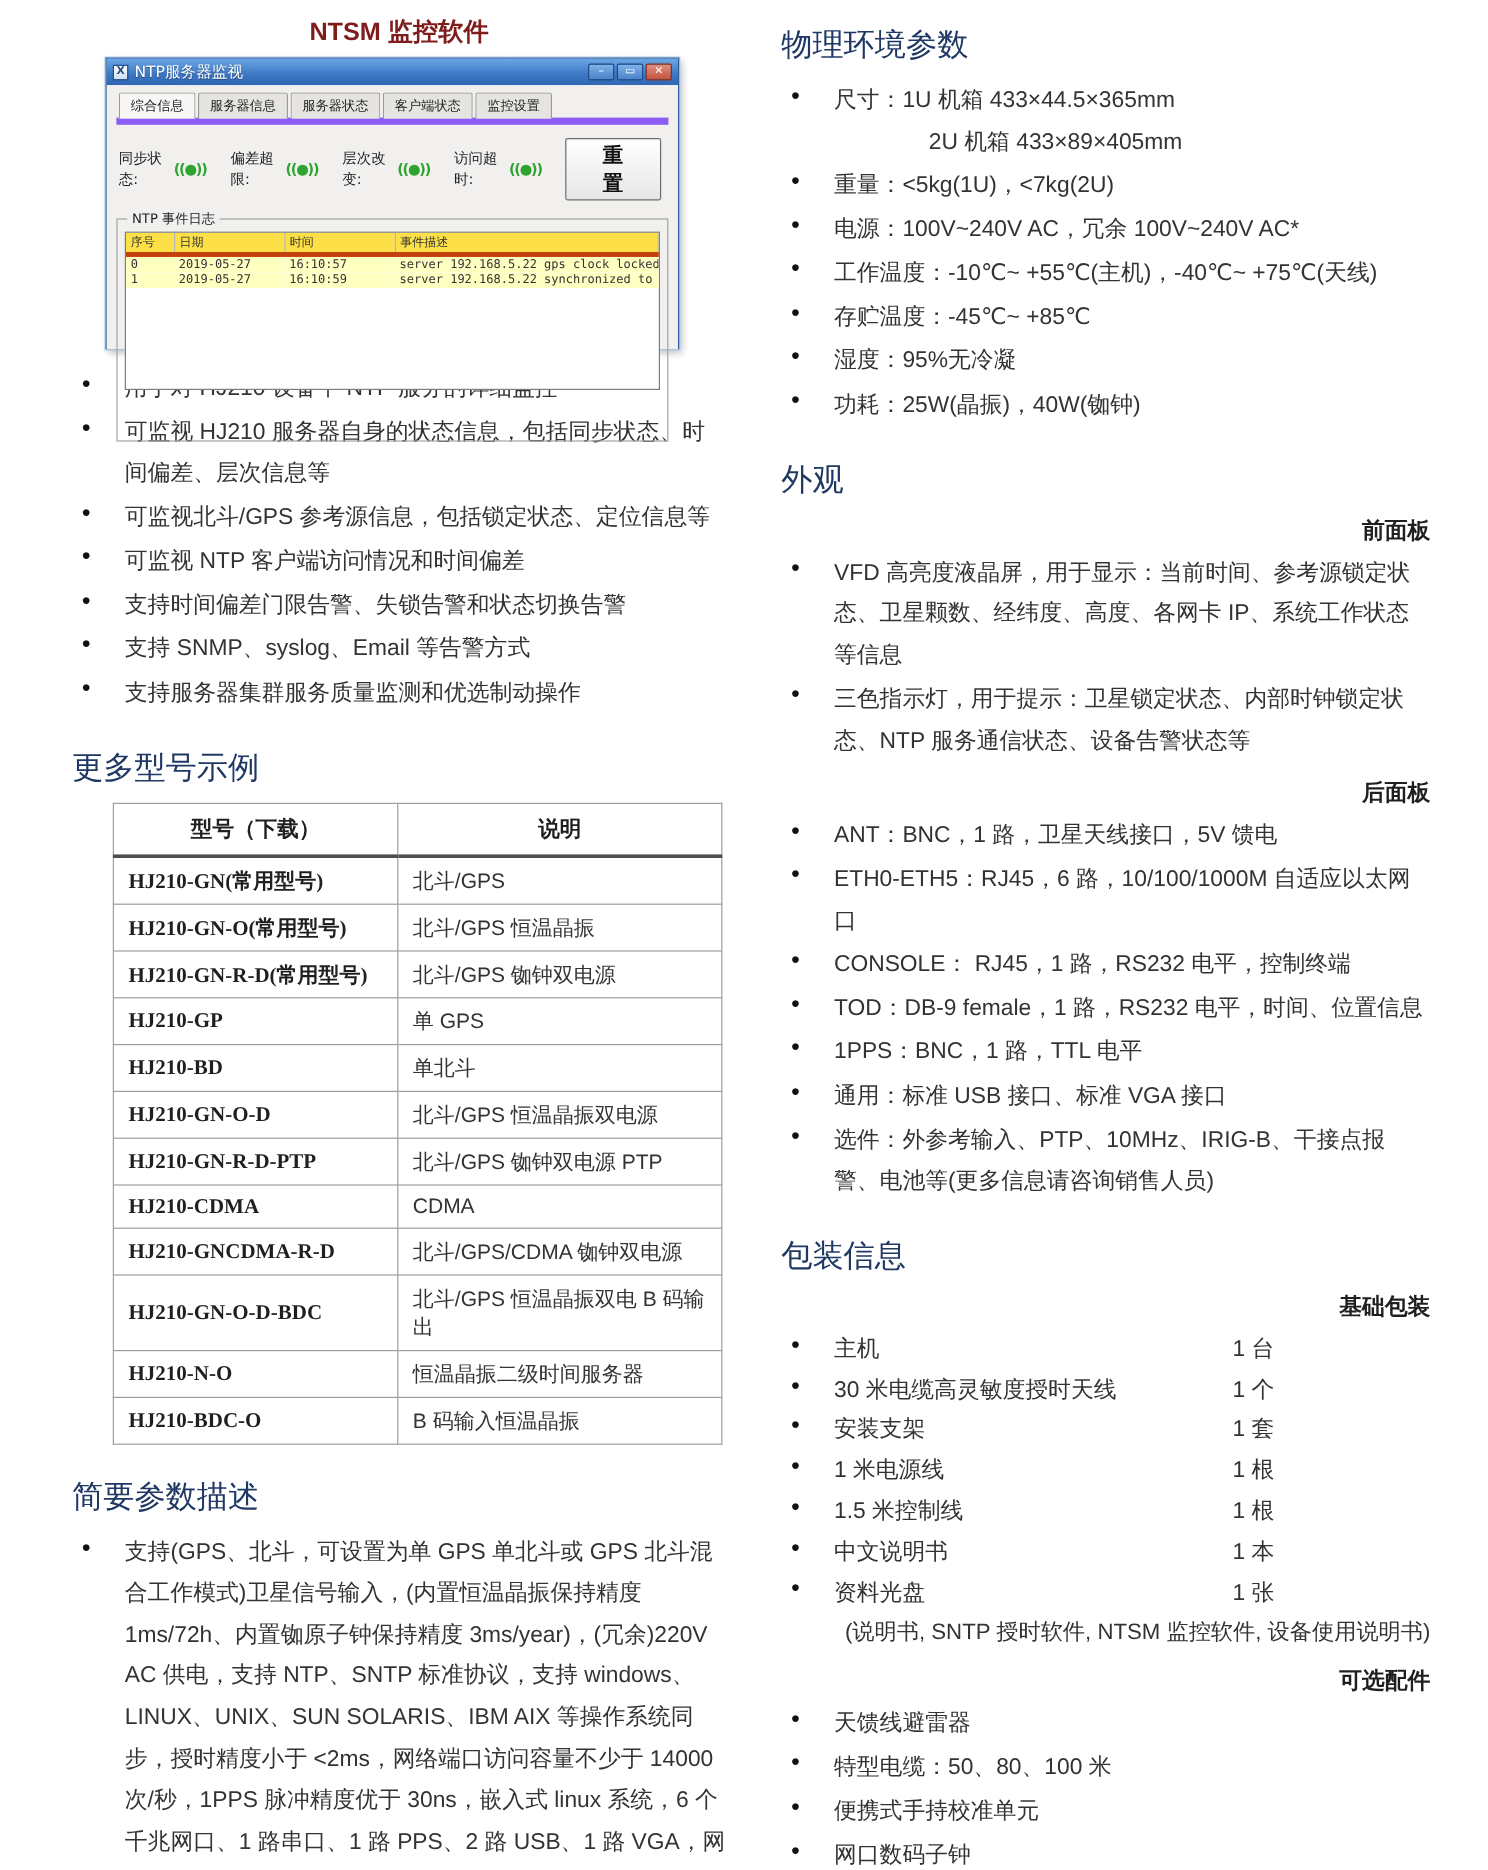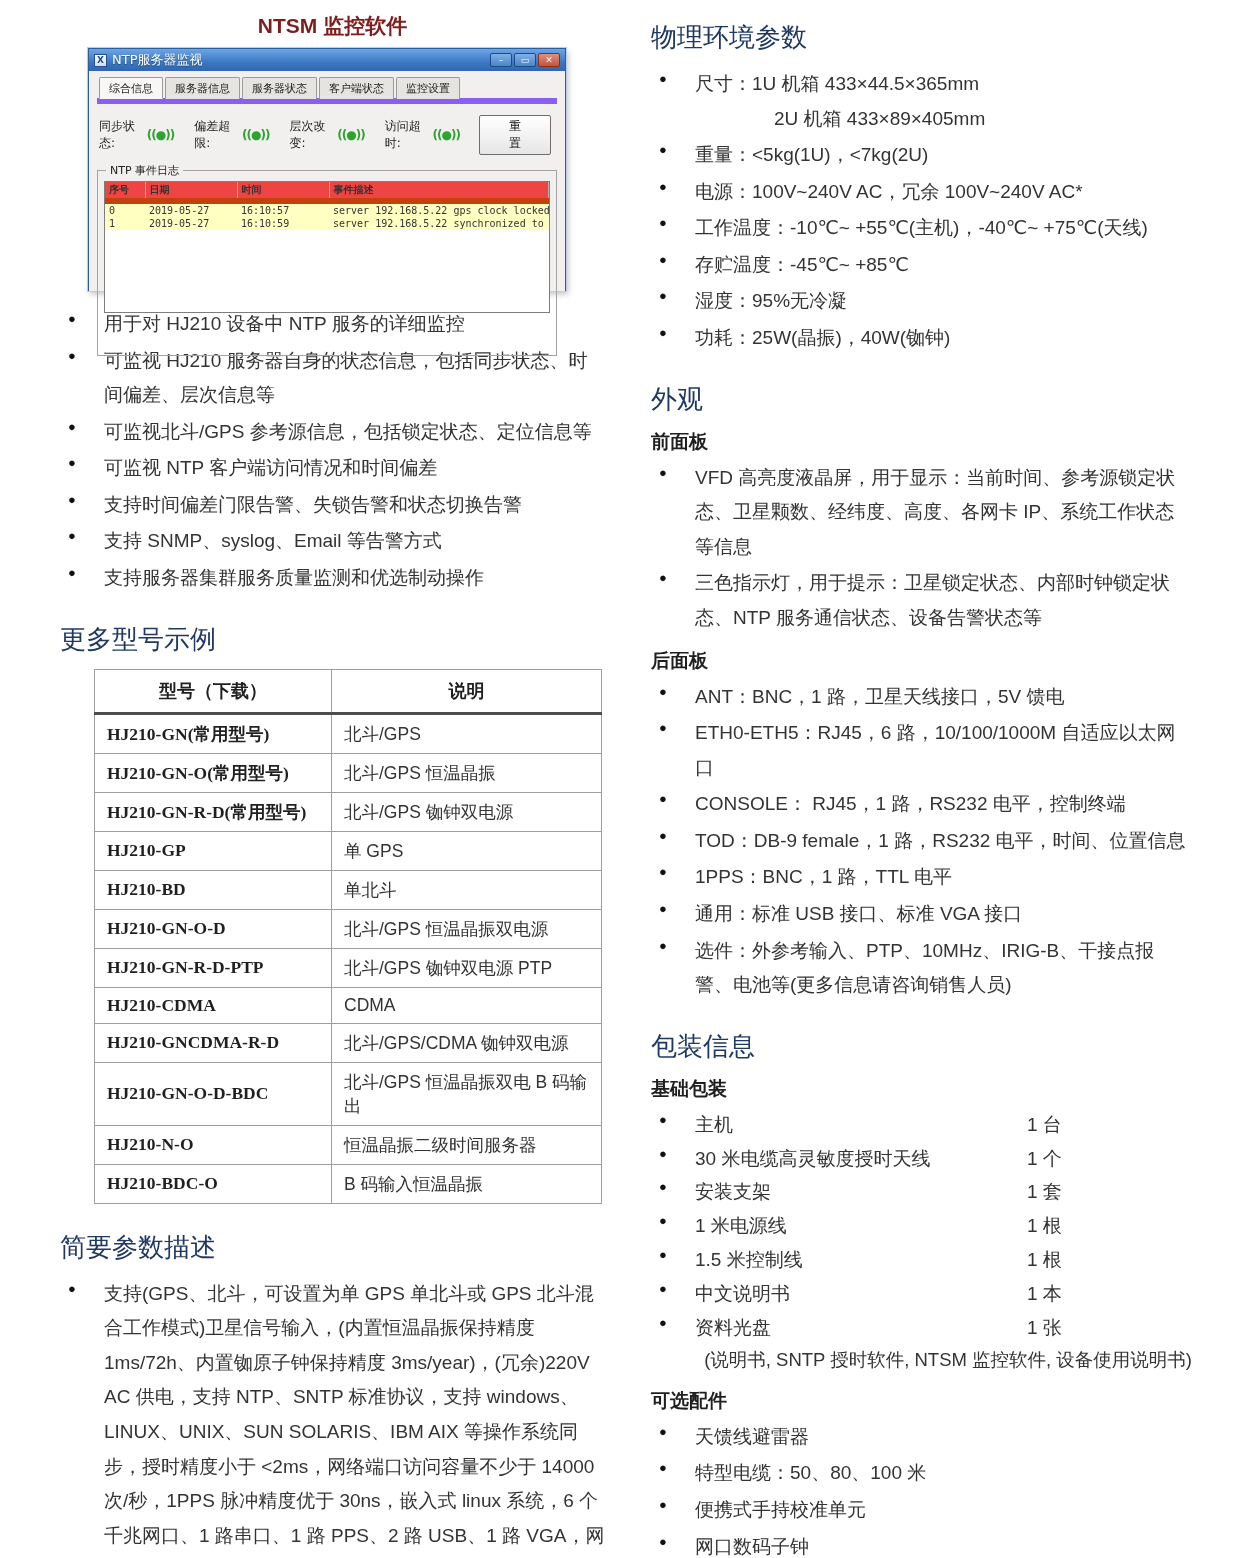--- a/index.html
+++ b/index.html
@@ -9,21 +9,21 @@
     font-family:"Liberation Sans","DejaVu Sans",sans-serif; color:#3a3a3a;
     overflow:hidden;
   }
   .cols { display:flex; padding:10px 48px 0 60px; gap:46px; }
   .col-left  { width:545px; flex:none; }
   .col-right { width:541px; flex:none; }
 
   .doc-title { font-size:21px; font-weight:bold; color:#7f1d1d; margin:2px 0 8px;text-align:center; }
   .sec-h { color:#1f3864; font-size:26px; font-weight:normal; margin:26px 0 12px; }
   .sec-h.first { margin-top:10px; }
-  .sub-h { font-size:19px; font-weight:bold; color:#1f1f1f; margin:12px 0 6px; }
+  .sub-h { font-size:19px; font-weight:bold; color:#1f1f1f; margin:12px 0 6px;text-align:right; }
 
   
   .bullet { display:flex; font-size:19px; line-height:1.82; color:#333; margin:2px 0; }
   .bullet::before { content:"●"; flex:none; width:36px; padding-left:8px; font-size:13px; line-height:inherit; color:#111; }
   .bullet .btext { flex:1; }
   .size-l2 { display:inline-block; padding-left:79px; }
 
   
   .window { width:478px; height:243px; margin:6px 0 16px 28px; border:1px solid #2c5d9e;
             box-shadow:0 0 0 1px #b9cfe8, 2px 3px 6px rgba(0,0,0,.25); font-family:"DejaVu Sans",sans-serif; }
@@ -40,30 +40,30 @@
 
   .dialog { height:220px; background:#f1f0ee; padding:5px 8px 8px; }
   .tabs { display:flex; gap:2px; border-bottom:6px solid #8b5cf6; padding-left:2px;font-family:Liberation Mono, monospace; }
   .tab { font-size:11px; color:#222; padding:3px 9px 2px; border:1px solid #9b9b9b; border-bottom:none;
          border-radius:2px 2px 0 0; background:#e6e4e1; position:relative; top:1px; white-space:nowrap; }
   .tab.active { background:#f8f7f5; border-bottom:1px solid #f8f7f5; }
 
   .status-row { display:flex; align-items:center; gap:19px; padding:11px 2px 9px; font-size:12px; color:#222; }
   .status-item { display:flex; align-items:center; gap:4px; }
   .signal { color:#2fa32f; font-weight:bold; font-size:12px; letter-spacing:-1px; white-space:nowrap; }
-  .reset-btn { margin-left:auto; margin-right:4px; font-size:12px; color:#111; padding:2px 24px;
-               background:linear-gradient(#ffffff,#e6e6e6); border:1px solid #6d6d6d; border-radius:2px; }
+  .reset-btn { margin-left:auto; margin-right:4px; font-size:17px; color:#111; padding:2px 24px;
+               background:linear-gradient(#ffffff,#e6e6e6); border:1px solid #6d6d6d; border-radius:2px;font-weight:bold; }
 
   .group { position:relative; border:1px solid #a3a3a3; height:186px; margin-top:6px; }
   .group-label { position:absolute; top:-8px; left:8px; background:#f1f0ee; font-size:11px; padding:0 4px; color:#222; }
   .log-box { background:#fff; border:1px solid #7d7d7d; height:132px; margin:10px 6px 0; overflow:hidden; }
   .log-table { width:100%; border-collapse:collapse; table-layout:fixed;
                font-family:"DejaVu Sans Mono","Liberation Mono",monospace; font-size:10px; color:#333; }
-  .log-table th { font-weight:bold; text-align:left; background:#ef4444; border-right:1px solid #b5b5b5;
-                  border-bottom:6px solid #c2410c; padding:1px 4px; white-space:nowrap; }
+  .log-table th { font-weight:normal; text-align:left; background:#fde047; border-right:1px solid #b5b5b5;
+                  border-bottom:4px solid #c2410c; padding:1px 4px; white-space:nowrap; }
   .log-table td { padding:1px 4px; white-space:nowrap; overflow:hidden; }
   .log-table tr.hl td { background:#ffffc2; }
   .c-idx{width:40px;} .c-date{width:92px;} .c-time{width:92px;}
 
   
   .models-table { width:508px; margin:10px 0 0 34px; border-collapse:collapse; font-size:17.5px; color:#333; }
   .models-table th { border:1px solid #9e9e9e; border-bottom:3px solid #4d4d4d; padding:9px 6px;
                      text-align:center; font-size:18px; color:#1f1f1f; }
   .models-table td { border:1px solid #9e9e9e; padding:7px 12px; height:34px; }
   .models-table td.model { font-weight:bold; width:237px; color:#1f1f1f;font-family:Liberation Serif, serif; }

